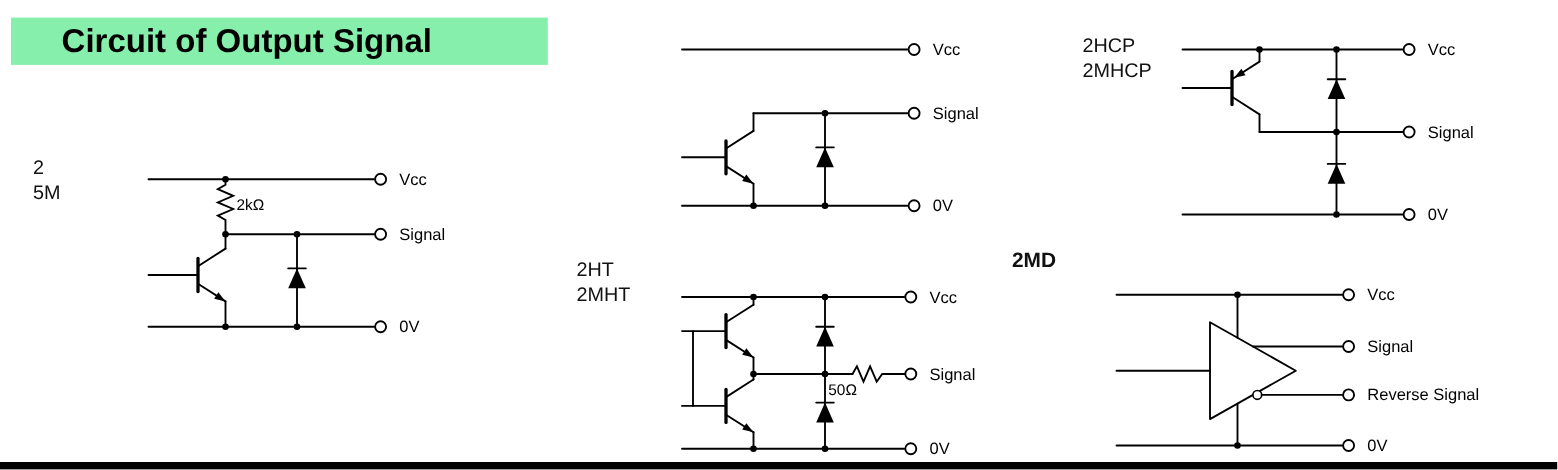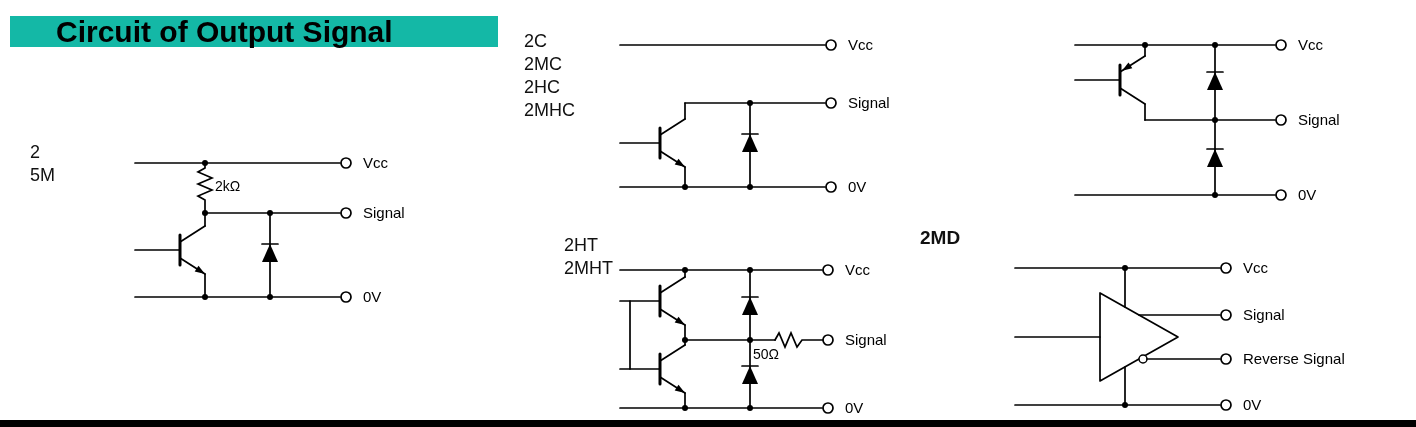--- a/index.html
+++ b/index.html
@@ -1,18 +1,18 @@
 <!DOCTYPE html>
 <html><head>
 <meta charset="utf-8">
 <style>
   html,body{margin:0;padding:0;background:#ffffff;}
   .page{position:relative;width:1416px;height:427px;background:#ffffff;overflow:hidden;
         font-family:"Liberation Sans",sans-serif;color:#000;}
-  .header{position:absolute;left:10px;top:16px;width:488px;height:31px;background:#14b8a6;
+  .header{position:absolute;left:10px;top:16px;width:488px;height:43px;background:#86efac;
           display:flex;align-items:center;padding-left:46px;box-sizing:border-box;}
   .header span{font-size:30px;font-weight:bold;color:#000;}
   .models{position:absolute;font-size:18px;line-height:23px;white-space:nowrap;color:#111;}
   .models.big{font-size:19px;font-weight:bold;}
   svg{position:absolute;overflow:visible;}
   svg line,svg path,svg polyline{stroke:#000;stroke-width:1.7;fill:none;stroke-linecap:round;}
   svg .bar{stroke-width:3;}
   svg polygon{fill:#000;stroke:none;}
   svg polygon.outline{fill:none;stroke:#000;stroke-width:1.7;stroke-linejoin:round;}
   svg circle.term{fill:#fff;stroke:#000;stroke-width:1.7;}
@@ -28,27 +28,25 @@
 <div class="page">
 
   <div class="header">
     <span>Circuit of Output Signal</span>
   </div>
 
   <div class="models" style="left:30px;top:141px;">
     <div>2</div>
     <div>5M</div>
   </div>
-  <div class="models" style="left:524px;top:30px;">
-    <div>2C</div>
-    <div>2MC</div>
-    <div>2HC</div>
-    <div>2MHC</div>
-  </div>
-  <div class="models" style="left:524px;top:234px;margin-left:40px;">
+  <div class="models" style="left:984px;top:30px;">
+    <div>2HCP</div>
+    <div>2MHCP</div>
+  </div>
+  <div class="models" style="left:524px;top:234px;">
     <div>2HT</div>
     <div>2MHT</div>
   </div>
   <div class="models big" style="left:920px;top:226px;">
     <div>2MD</div>
   </div>
 
   <svg style="left:120px;top:140px;" width="335" height="185" viewBox="0 0 335 185">
     <g>
       <line x1="15" y1="23" x2="220" y2="23"></line>

